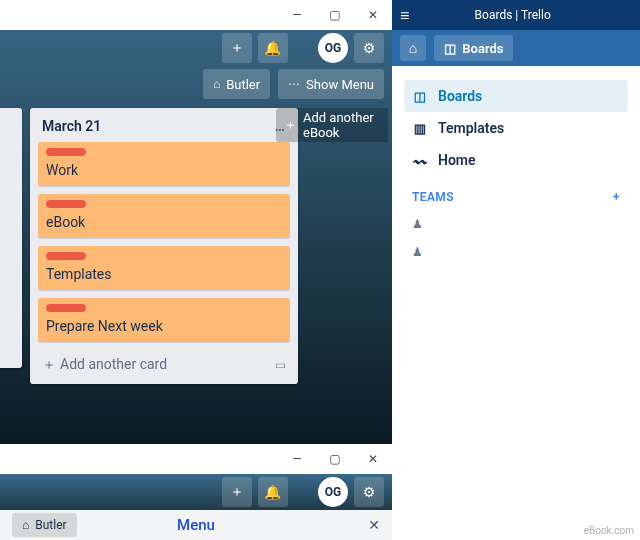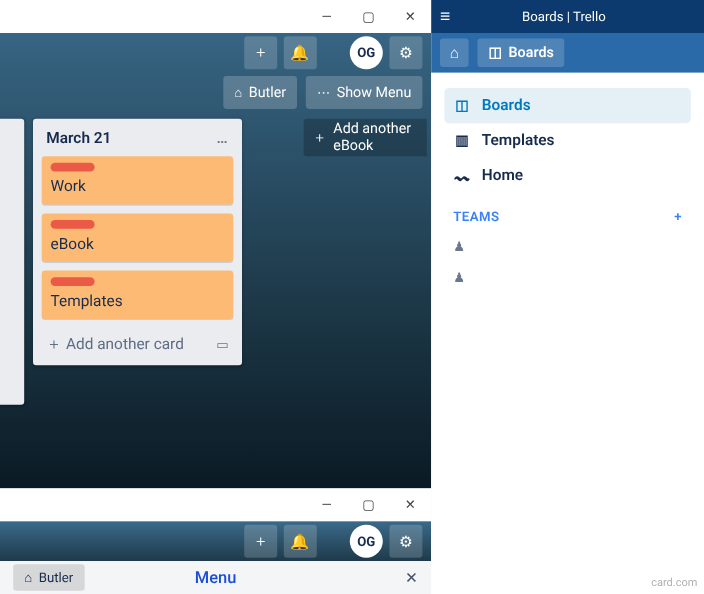--- a/index.html
+++ b/index.html
@@ -16,21 +16,21 @@
 .toolbar1 { height: 36px; display: flex; align-items: center; justify-content: flex-end; gap: 6px; padding: 0 8px; }
 .ic-btn { width: 30px; height: 30px; border-radius: 3px; background: rgba(255,255,255,0.18); color: #fff; display: flex; align-items: center; justify-content: center; font-size: 14px; }
 .avatar { width: 30px; height: 30px; border-radius: 50%; background: #fff; color: #172b4d; font-weight: 700; font-size: 12px; display: flex; align-items: center; justify-content: center; margin-left: 24px; }
 
 .boardbar { height: 36px; display: flex; align-items: center; justify-content: flex-end; gap: 8px; padding: 0 8px; }
 .pill { height: 30px; padding: 0 10px; border-radius: 3px; background: rgba(255,255,255,0.2); color: #fff; display: flex; align-items: center; gap: 6px; font-size: 13px; }
 .pill .picon { font-size: 12px; opacity: .9; }
 
 .board-area { position: relative; padding: 6px 0 0 0; height: calc(100% - 102px); }
 .list-sliver { position: absolute; left: 0; top: 6px; width: 22px; height: 260px; background: #ebecf0; border-radius: 0 3px 3px 0; box-shadow: 0 1px 3px rgba(0,0,0,0.3); }
-.list { position: absolute; left: 30px; top: 6px; width: 190px; background: #ebecf0; border-radius: 3px; padding: 8px; box-shadow: 0 1px 3px rgba(0,0,0,0.3); }
+.list { position: absolute; left: 30px; top: 6px; width: 268px; background: #ebecf0; border-radius: 3px; padding: 8px; box-shadow: 0 1px 3px rgba(0,0,0,0.3); }
 .list-head { display: flex; align-items: center; justify-content: space-between; padding: 2px 4px 8px 4px; color: #172b4d; font-weight: 600; font-size: 14px; }
 .list-menu { color: #6b778c; letter-spacing: 1px; }
 .card { background: #fdba74; border-radius: 3px; padding: 6px 8px 8px 8px; margin-bottom: 8px; font-size: 14px; color: #172b4d; box-shadow: 0 1px 0 rgba(9,30,66,0.15); }
 .label { width: 40px; height: 8px; border-radius: 4px; background: #eb5a46; margin-bottom: 6px; }
 .add-card { display: flex; align-items: center; justify-content: space-between; padding: 6px 4px 2px 4px; color: #5e6c84; font-size: 14px; }
 .add-card .plus::before{content:"＋"; margin-right:4px;}
 .tmpl-ic { font-size: 12px; color: #6b778c; }
 
 .add-list { position: absolute; left: 276px; top: 6px; width: 112px; height: 34px; border-radius: 3px 0 0 3px; background: rgba(0,0,0,0.22); color: #fff; display: flex; align-items: center; padding: 0 8px; font-size: 13px; gap: 6px; }
 
@@ -96,20 +96,21 @@
   <div class="board-area">
     <div class="list-sliver"></div>
     <div class="list">
       <div class="list-head">
         <span>March 21</span>
         <span class="list-menu">…</span>
       </div>
       <div class="card"><div class="label"></div><span>Work</span></div>
       <div class="card"><div class="label"></div><span>eBook</span></div>
       <div class="card"><div class="label"></div><span>Templates</span></div>
+      <div class="card"><div class="label"></div><span>Prepare Next week</span></div>
       <div class="add-card">
         <span class="plus">Add another card</span>
         <span class="tmpl-ic">▭</span>
       </div>
     </div>
     <div class="add-list">
       <span>＋</span>
       <span>Add another eBook</span>
     </div>
   </div>
@@ -178,13 +179,13 @@
     </div>
     <div class="team-row">
         <span class="tri">♟</span>
       </div>
     <div class="team-row">
         <span class="tri">♟</span>
       </div>
   </div>
 </div>
 
-<div class="watermark">card.com</div>
+<div class="watermark">eBook.com</div>
 
 </body></html>

